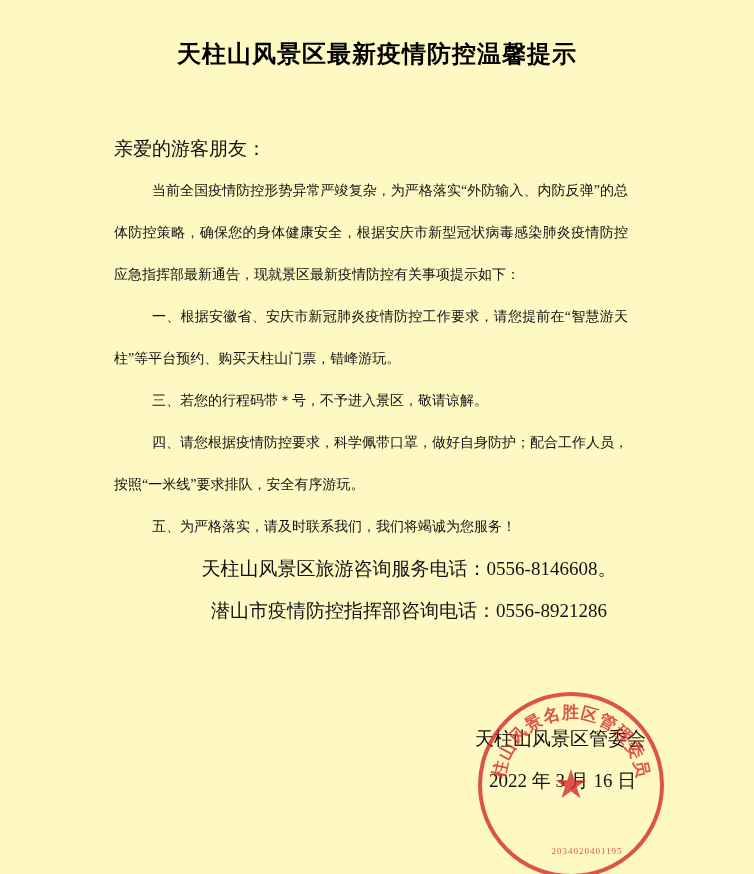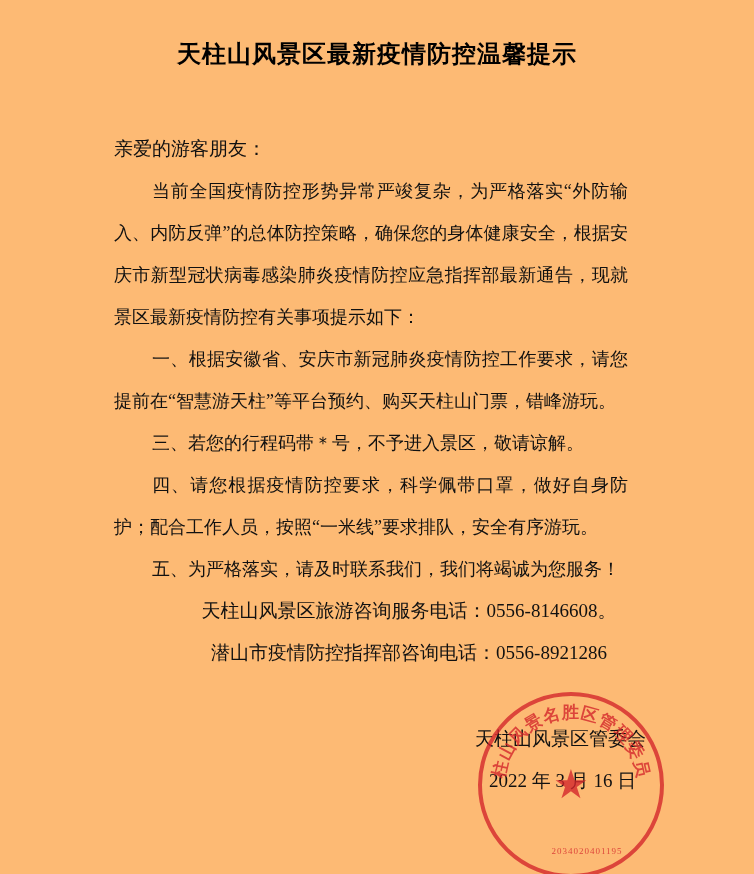--- a/index.html
+++ b/index.html
@@ -14,21 +14,21 @@
     color: #111111;
     overflow: hidden;
     position: relative;
   }
   .page {
     position: relative;
     width: 754px;
     height: 874px;
     box-sizing: border-box;
     padding: 0;
-    background: #fdba74;
+    background: #fef9c3;
   }
   .doc-title {
     text-align: center;
     font-size: 24px;
     font-weight: bold;
     letter-spacing: 1px;
     margin: 0;
     padding-top: 38px;
     color: #000000;
     font-family: "Liberation Serif", "DejaVu Serif", serif;
@@ -39,21 +39,21 @@
     box-sizing: border-box;
     width: 710px;
   }
   .salutation {
     font-size: 19px;
     line-height: 42px;
     margin-top: 58px;
     color: #111111;
   }
   .para {
-    font-size: 18px;
+    font-size: 14px;
     line-height: 42px;
     text-indent: 38px;
     margin: 0;
     color: #111111;
     text-align: justify;
   }
   .contact-line {
     font-size: 19px;
     line-height: 42px;
     margin: 0;

